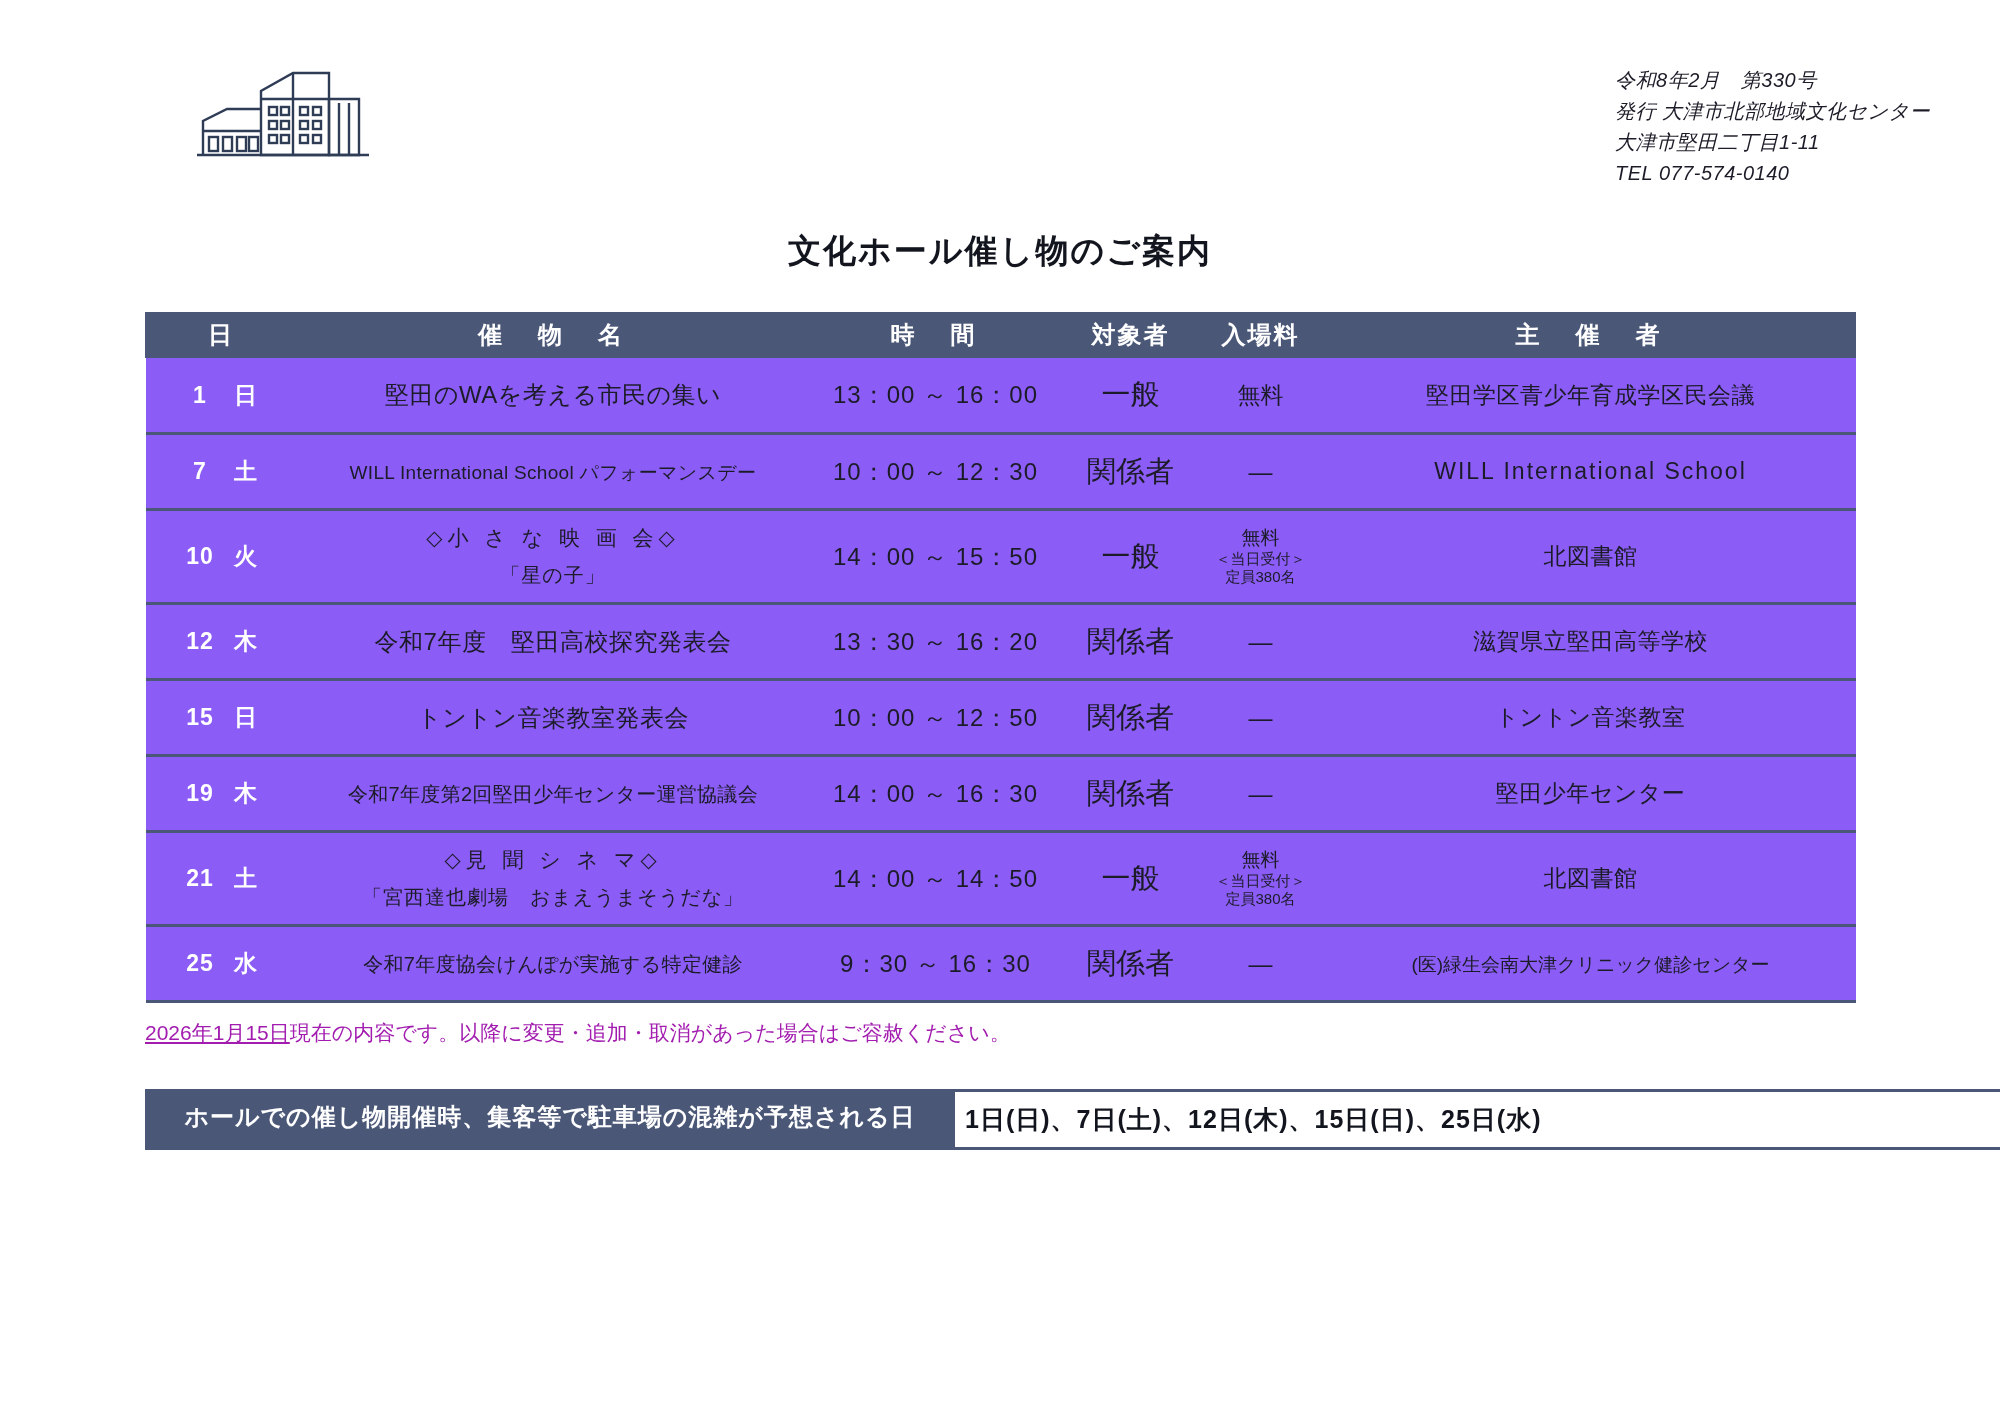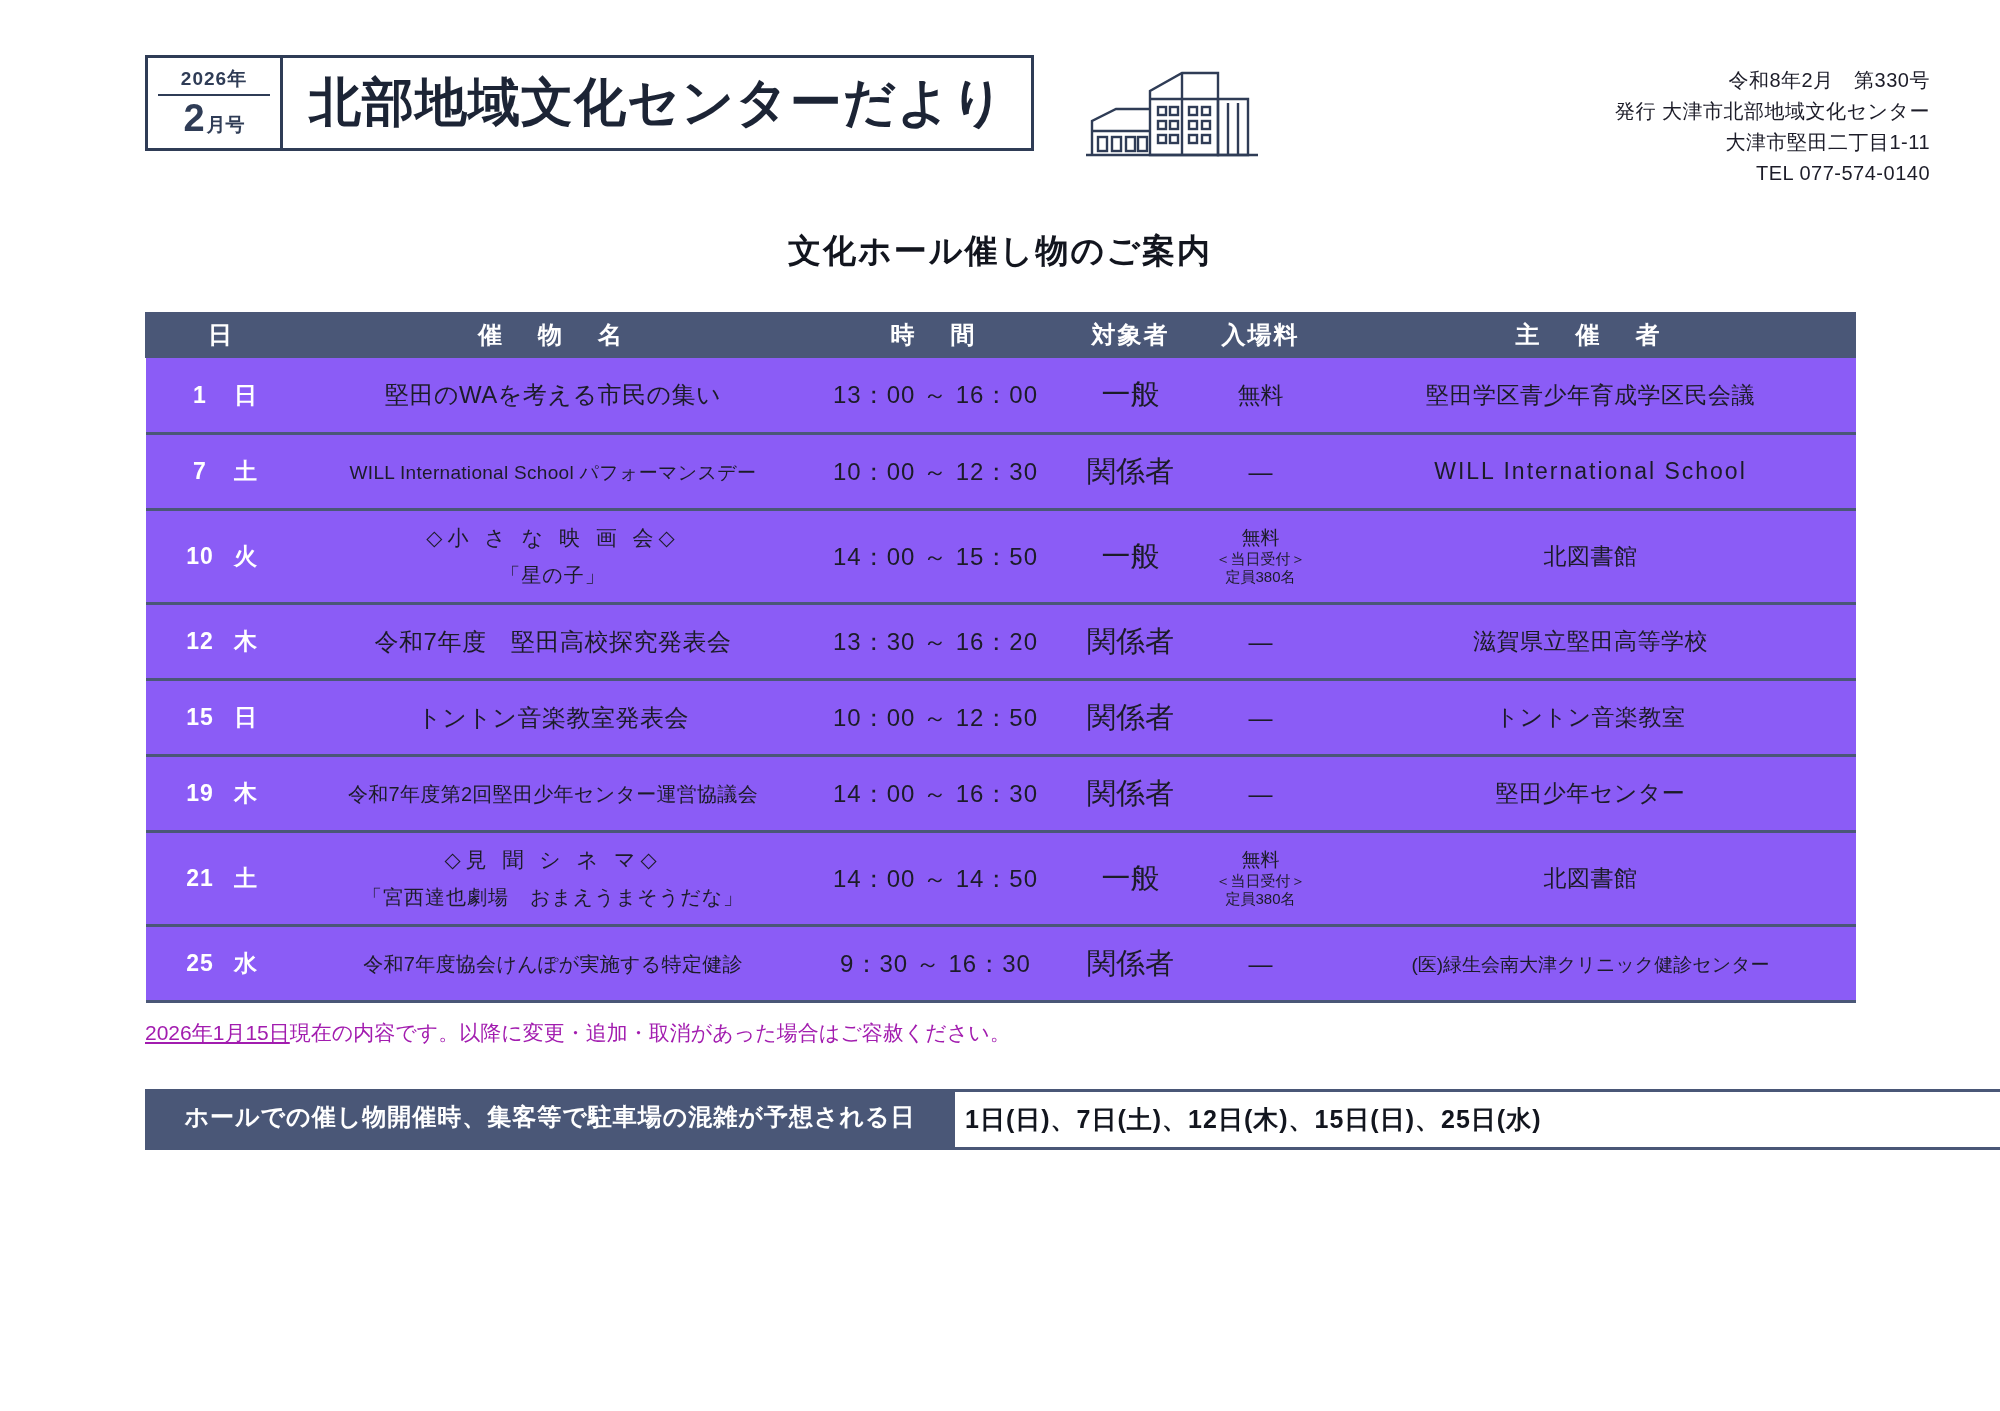--- a/index.html
+++ b/index.html
@@ -86,26 +86,27 @@
     color: #1c2435;
     letter-spacing: 1px;
     white-space: nowrap;
   }
   .logo {
     margin-left: 38px;
     margin-top: 4px;
   }
   .pub-info {
     margin-left: auto;
-    text-align: right;
+    text-align: left;
     font-size: 20px;
     line-height: 1.55;
     color: #1c1c28;
     padding-top: 10px;
     white-space: nowrap;
+    font-style: italic;
   }
   .pub-info div { letter-spacing: 0.5px; }
 
   
   .section-title {
     text-align: center;
     font-size: 33px;
     font-weight: bold;
     letter-spacing: 2px;
     margin-top: 40px;
@@ -219,31 +220,20 @@
     box-sizing: border-box;
     color: #12151e;
   }
 </style>
 </head>
 <body>
 
 <div class="page">
 
   <div class="header">
-    <div class="title-wrap">
-      <div class="month-box">
-        <div class="month-year">2026年</div>
-        <div class="month-line"></div>
-        <div class="month-main">
-          <span class="month-num">2</span>
-          <span class="month-suffix">月号</span>
-        </div>
-      </div>
-      <div class="main-title">北部地域文化センターだより</div>
-    </div>
 
     <div class="logo">
       <svg width="200" height="100" viewBox="0 0 200 100">
         <g fill="none" stroke="#2f3c56" stroke-width="2.4">
 
           <path d="M78 96 V32 L110 14 L146 14 V96 Z"></path>
           <line x1="78" y1="40" x2="146" y2="40"></line>
           <line x1="110" y1="14" x2="110" y2="96"></line>
 
           <rect x="86" y="48" width="8" height="8"></rect>

